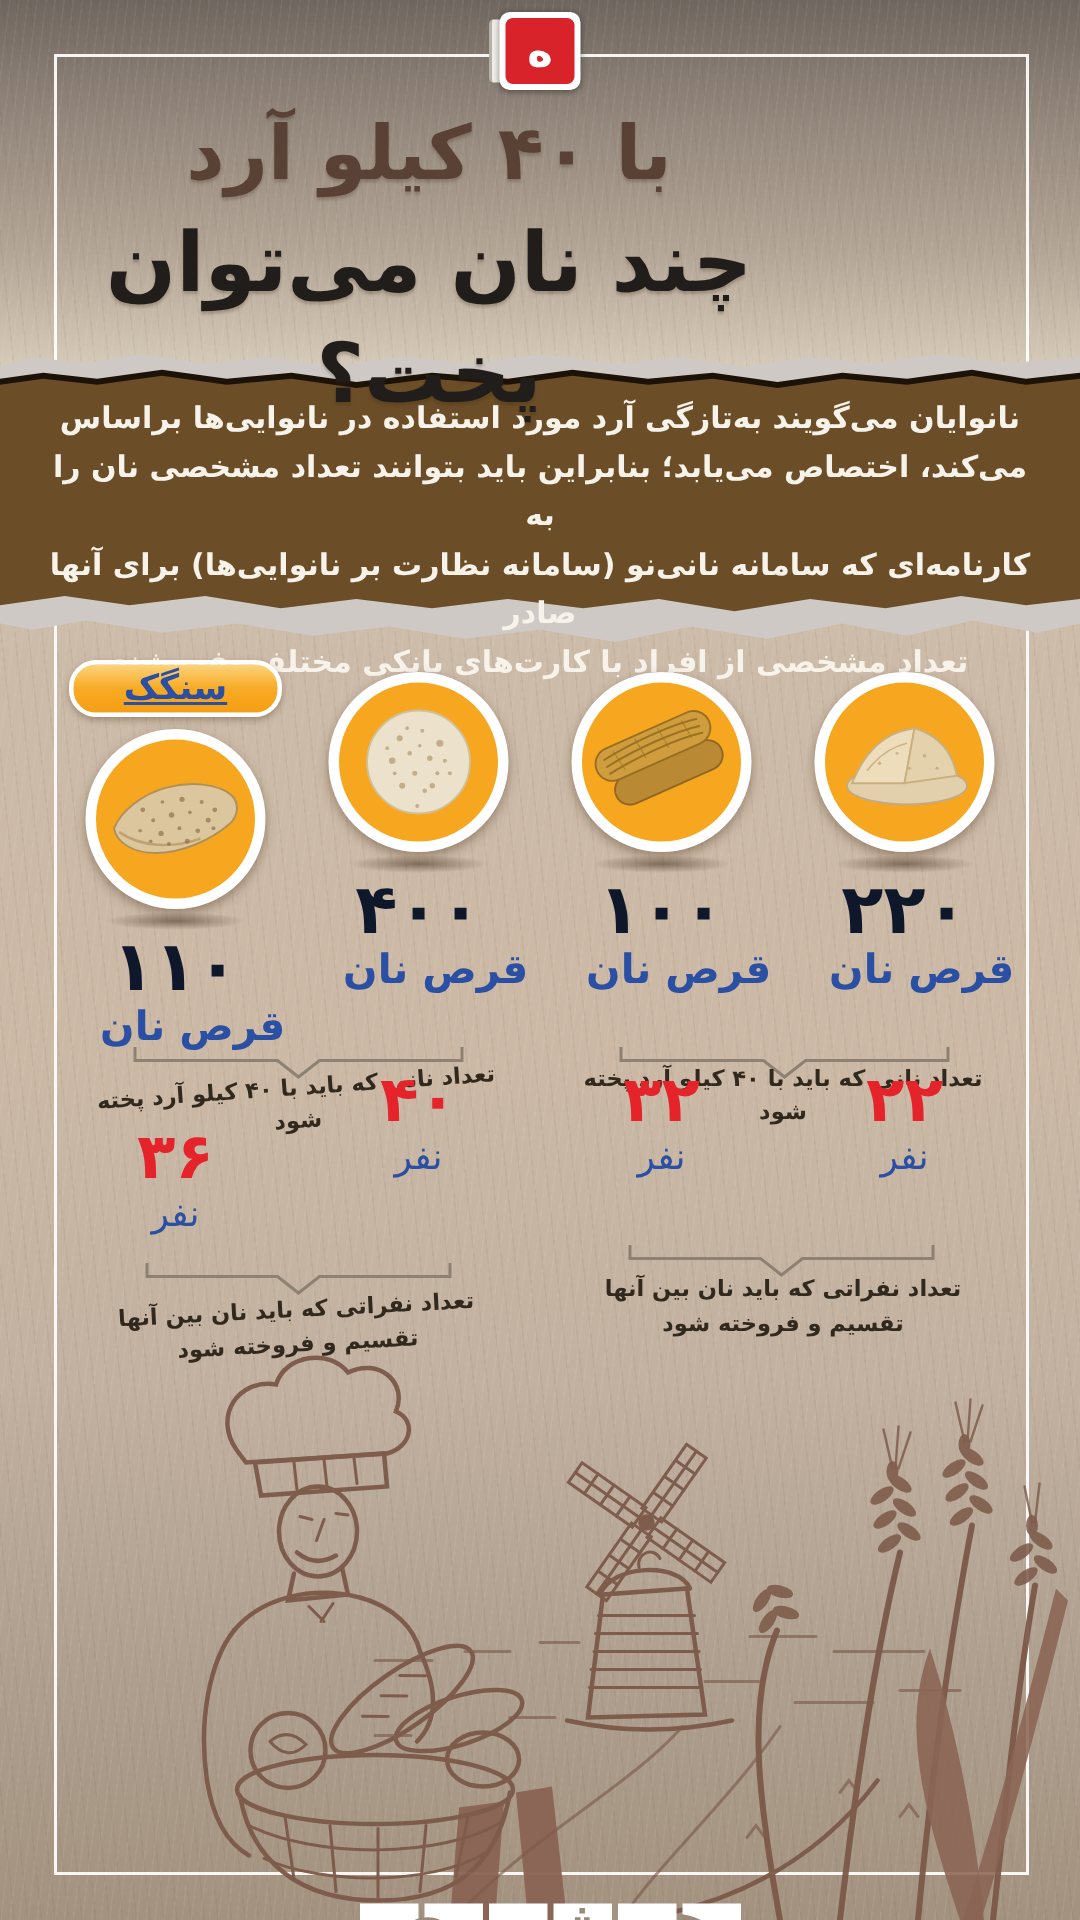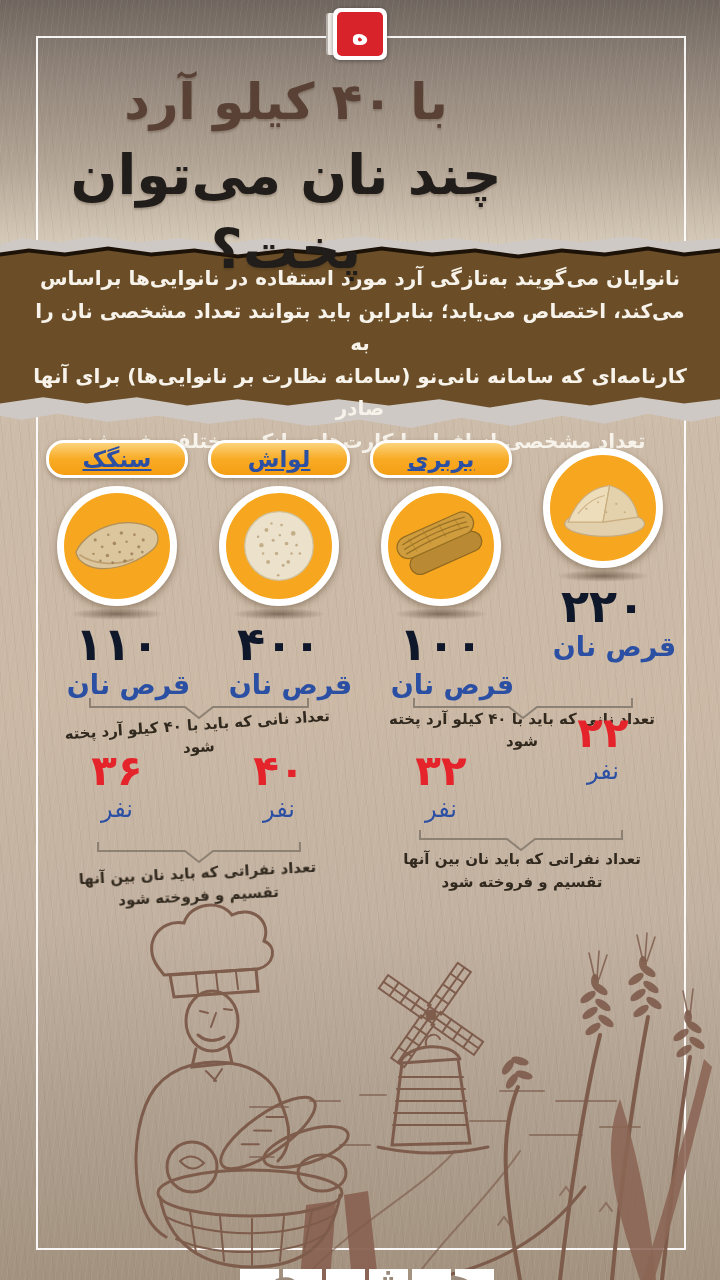--- a/index.html
+++ b/index.html
@@ -260,23 +260,20 @@
   </div>
   <div class="cshadow"></div>
   <div class="num1">۱۱۰</div>
   <div class="lab1">قرص نان</div>
   <div class="gap"></div>
   <div class="num2">۳۶</div>
   <div class="lab2">نفر</div>
 </div>
 
 <div class="col c1">
-  <div class="pill">
-      <span>لواش</span>
-    </div>
   <div class="circle">
     <svg width="92" height="92" viewBox="0 0 110 110">
       <circle cx="55" cy="55" r="41" fill="#ece2cb" stroke="#cfc09c" stroke-width="1.5"></circle>
       <g fill="#9c7a4a" opacity="0.5">
         <circle cx="40" cy="36" r="2.4"></circle>
           <circle cx="58" cy="30" r="1.6"></circle>
           <circle cx="72" cy="40" r="2.8"></circle>
           <circle cx="48" cy="48" r="1.8"></circle>
           <circle cx="64" cy="52" r="2.2"></circle>
           <circle cx="34" cy="54" r="2.6"></circle>
@@ -297,23 +294,20 @@
   </div>
   <div class="cshadow"></div>
   <div class="num1">۴۰۰</div>
   <div class="lab1">قرص نان</div>
   <div class="gap"></div>
   <div class="num2">۴۰</div>
   <div class="lab2">نفر</div>
 </div>
 
 <div class="col c2">
-  <div class="pill">
-      <span>بربری</span>
-    </div>
   <div class="circle">
     <svg width="100" height="84" viewBox="0 0 120 96">
       <g transform="rotate(-24 60 48)">
         <rect x="16" y="46" width="92" height="24" rx="12" fill="#b98a33" stroke="#8f6720" stroke-width="1.5"></rect>
         <rect x="10" y="20" width="98" height="27" rx="13.5" fill="#cf9d3e" stroke="#966e22" stroke-width="1.5"></rect>
         <path d="M18 28 C45 24 80 24 100 28 M18 34 C45 30 80 30 100 34 M18 40 C45 36 80 36 100 40" stroke="#9a7224" fill="none" stroke-width="1.6"></path>
         <path d="M28 24 l3 18 M48 22 l2 18 M68 22 l2 18 M88 24 l2 16" stroke="#9a7224" stroke-width="1" opacity="0.6"></path>
       </g>
     </svg>
   </div>

